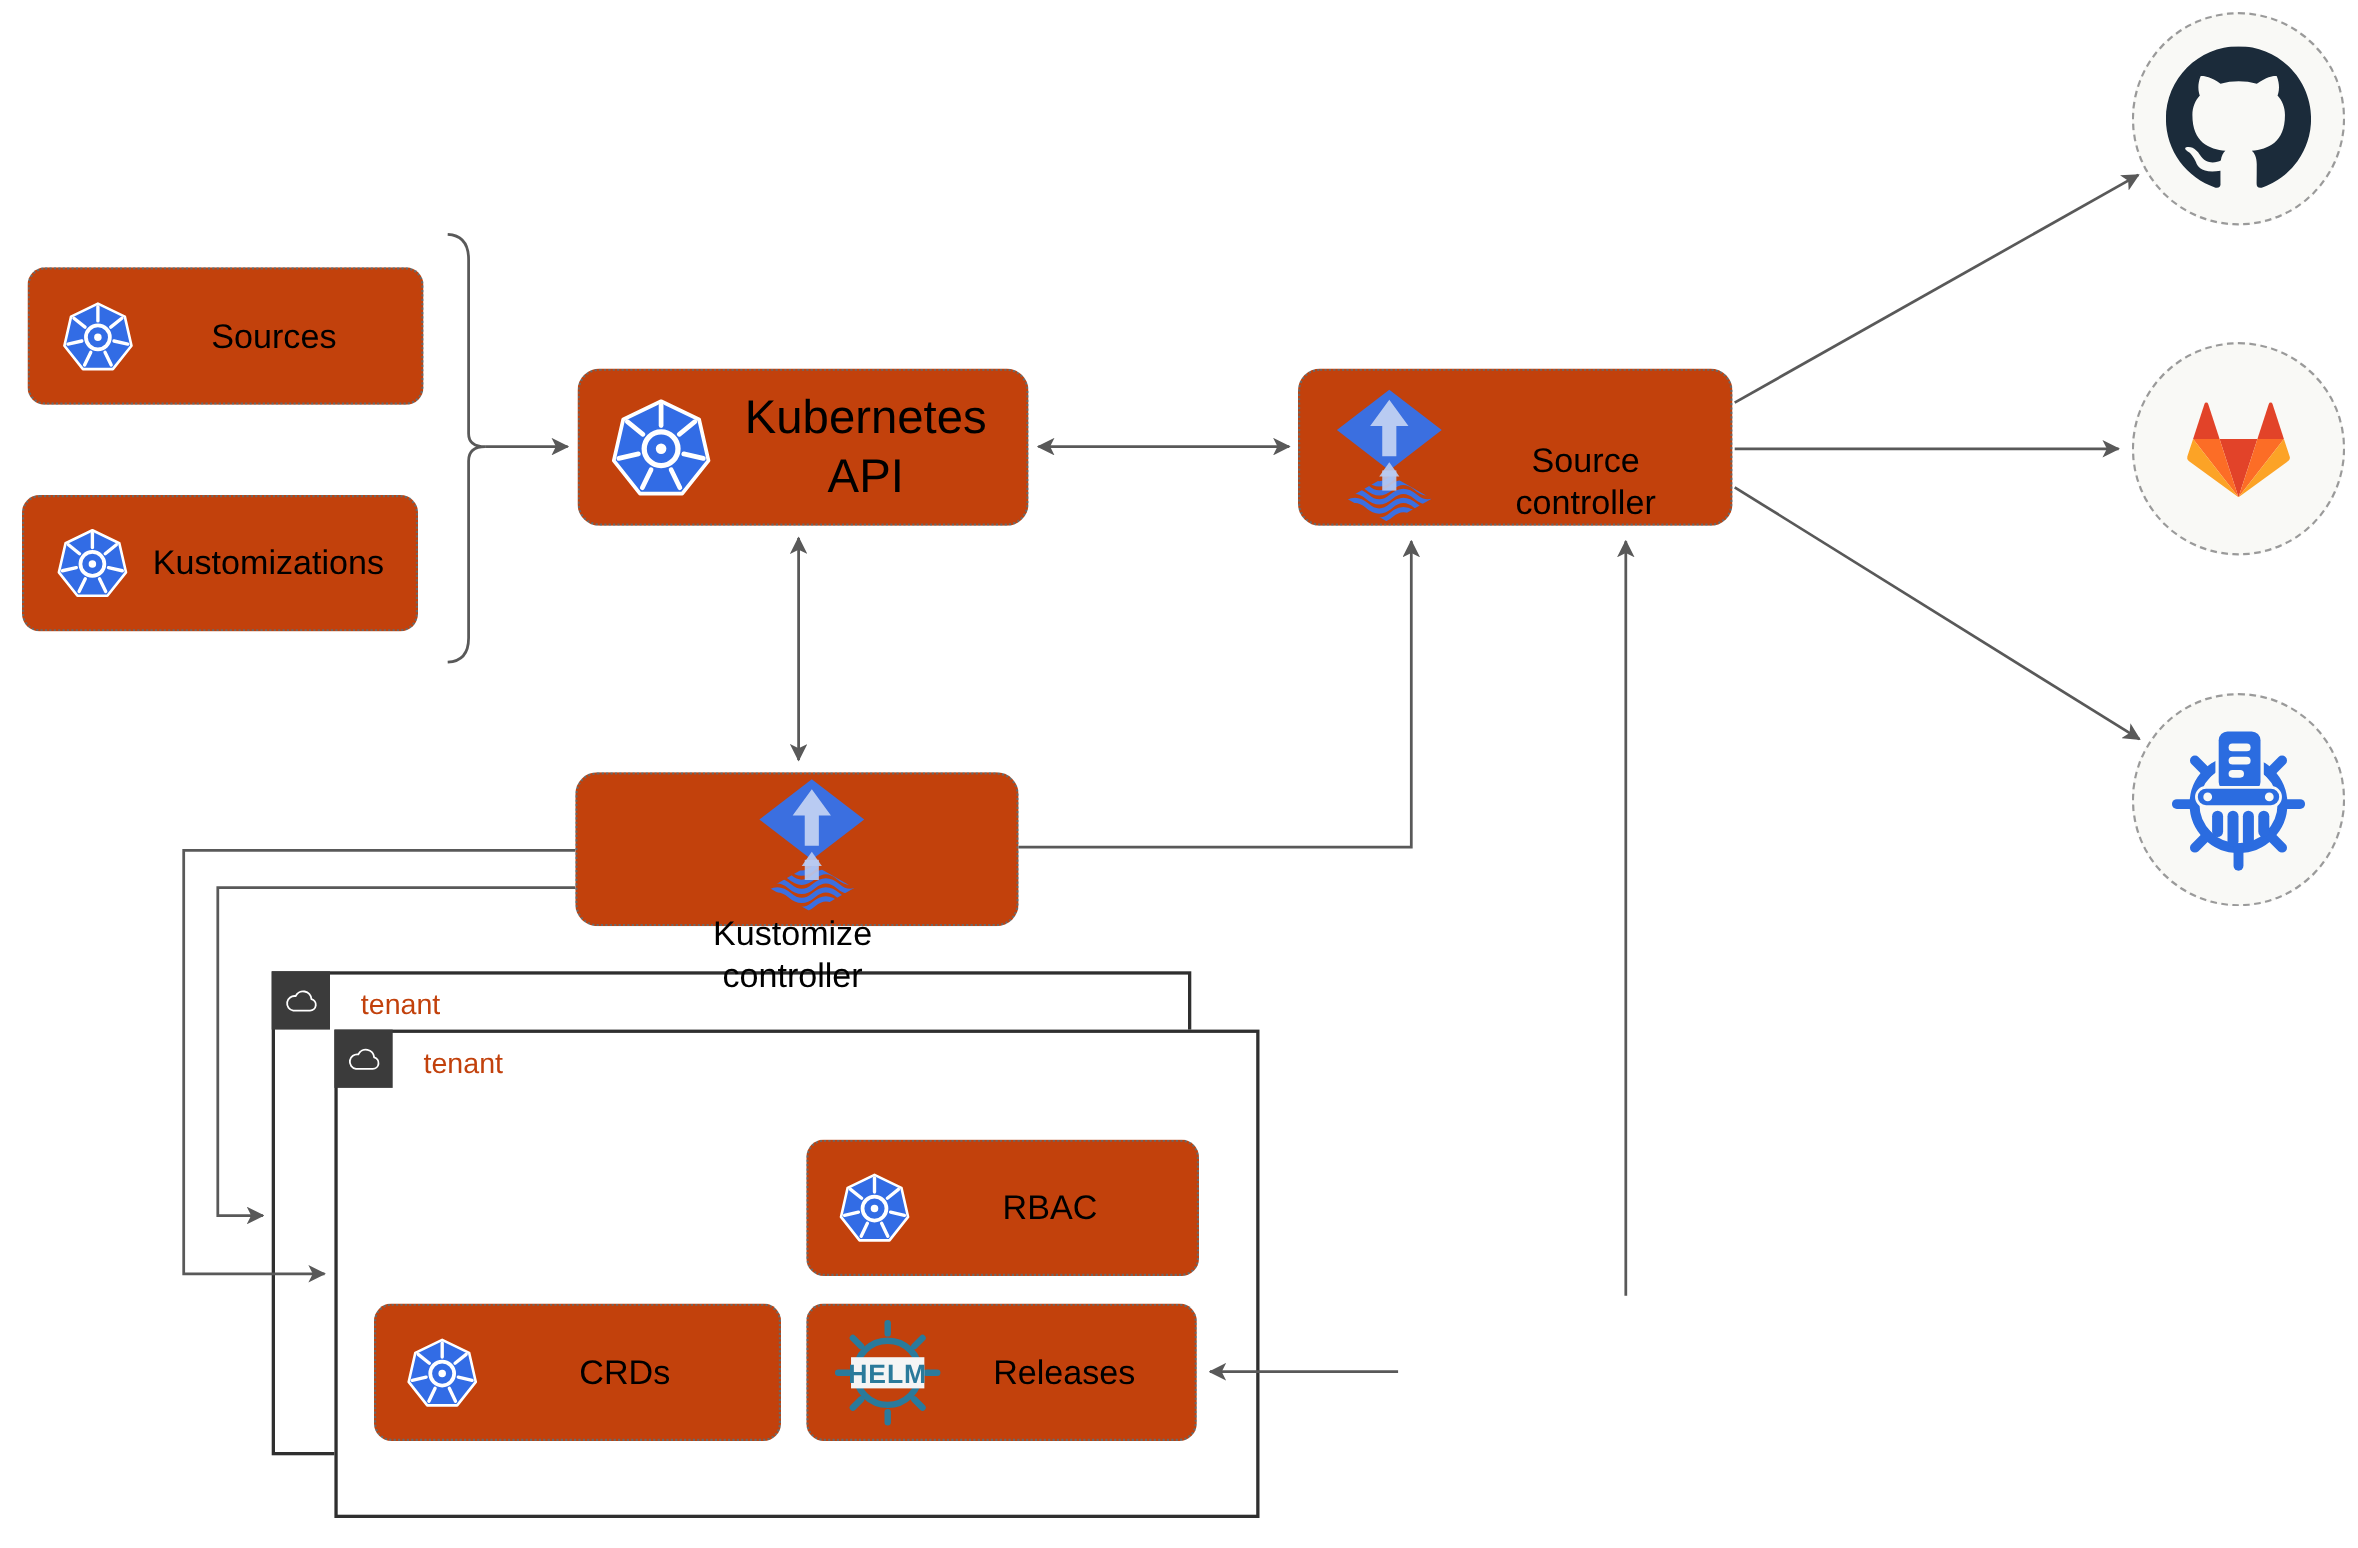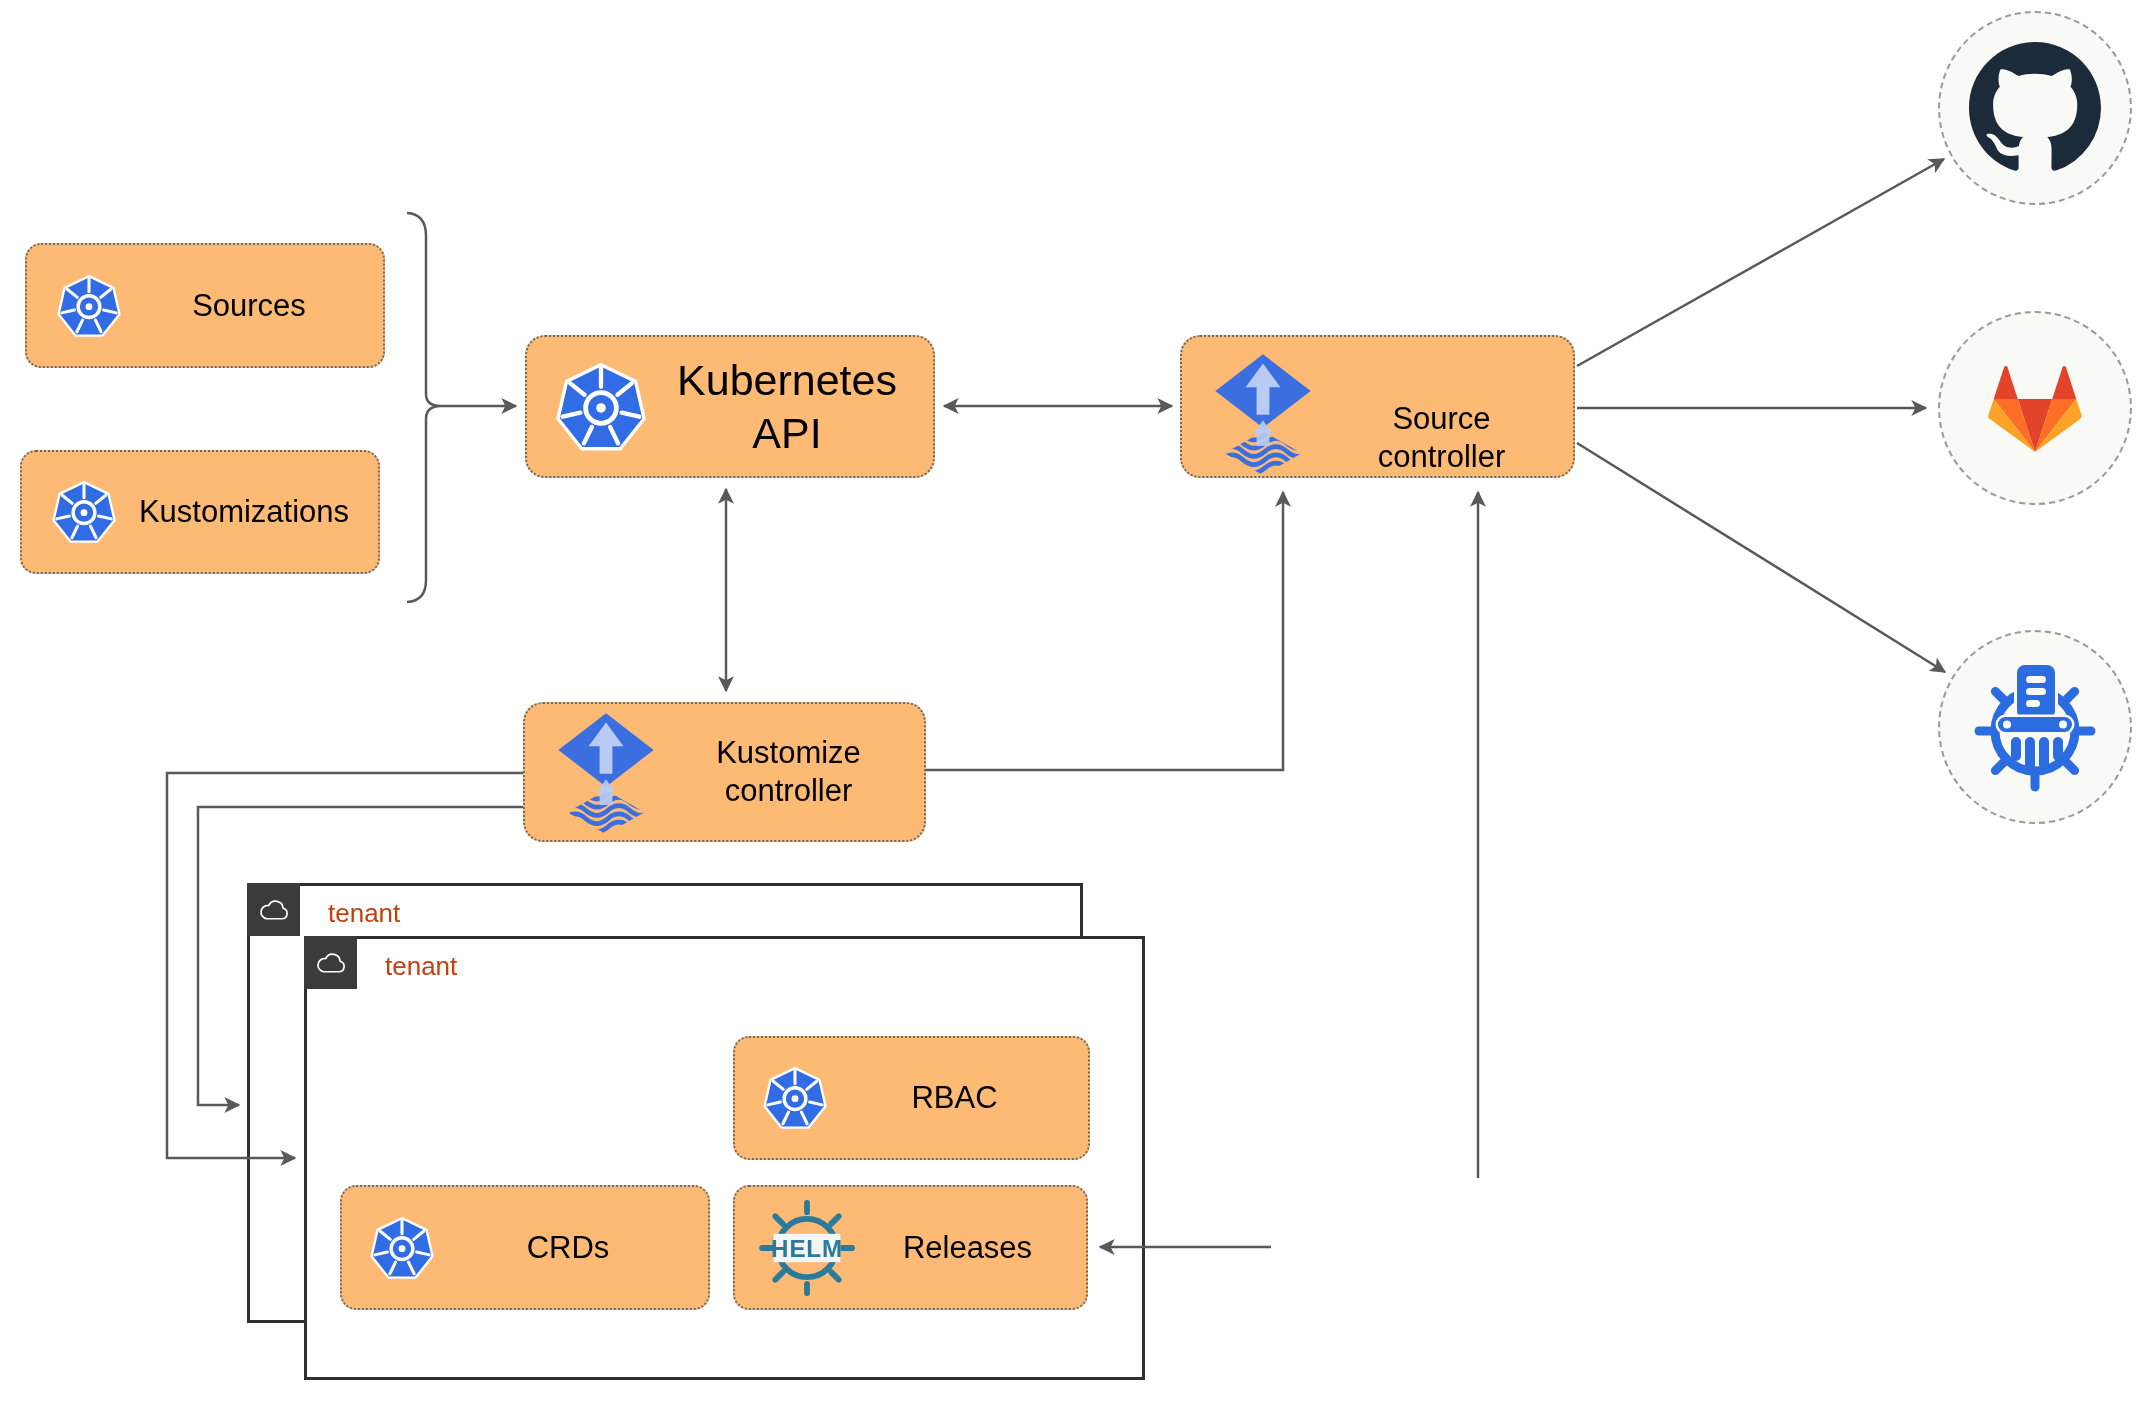--- a/index.html
+++ b/index.html
@@ -1,19 +1,19 @@
 <!DOCTYPE html>
 <html><head>
 <meta charset="utf-8">
 <style>
   html,body{margin:0;padding:0;background:#ffffff;}
   #canvas{position:relative;width:2144px;height:1407px;background:#ffffff;
     font-family:"Liberation Sans", sans-serif;overflow:hidden;}
 
-  .node{position:absolute;box-sizing:border-box;background:#fdba74;
+  .node{position:absolute;box-sizing:border-box;background:#c2410c;
     border:2px dotted #696969;border-radius:16px;display:flex;align-items:center;
     color:#000;z-index:3;}
   .node .icon{flex:0 0 auto;display:flex;align-items:center;justify-content:center;}
   .node .label{flex:1 1 auto;text-align:center;font-size:31px;line-height:1.22;
     padding-right:8px;}
   .node .label.two-line{max-width:185px;margin:0 auto;}
 
   .tenant{position:absolute;box-sizing:border-box;background:#ffffff;
     border:3px solid #2f2f2f;}
   .tenant-tab{position:absolute;left:-3px;top:-3px;width:53px;height:53px;
@@ -176,21 +176,21 @@
 
   <div class="node" style="left:1180px;top:335px;width:395px;height:143px;border-radius:20px;align-items:flex-end;">
     <span class="icon" style="margin-left:26px;">
       <svg width="110" height="126">
           <use href="#sym-flux"></use>
         </svg>
       </span>
     <span class="label two-line">Source controller</span>
   </div>
 
-  <div class="node" style="left:523px;top:702px;width:403px;height:140px;border-radius:20px;">
+  <div class="node" style="left:523px;top:702px;width:403px;height:140px;border-radius:20px;flex-direction:column;">
     <span class="icon" style="margin-left:26px;">
       <svg width="110" height="126">
           <use href="#sym-flux"></use>
         </svg>
       </span>
     <span class="label two-line">Kustomize controller</span>
   </div>
 
 
 

